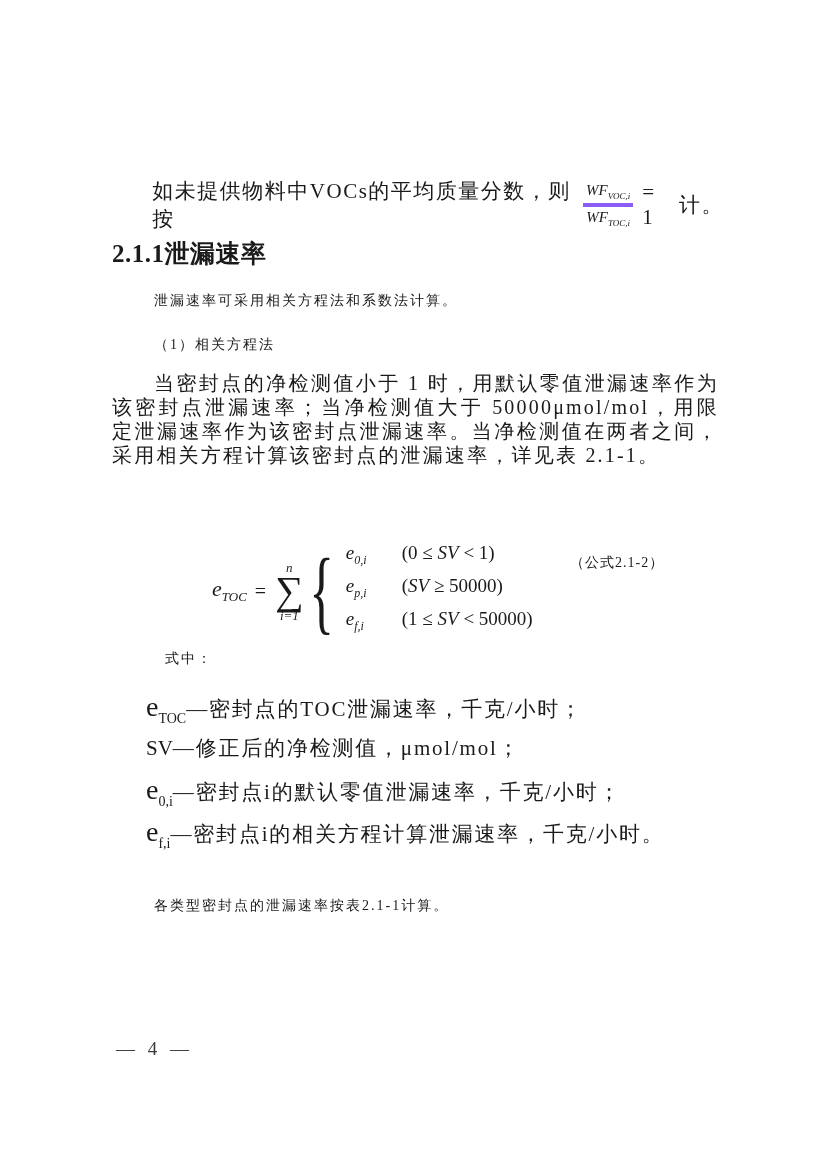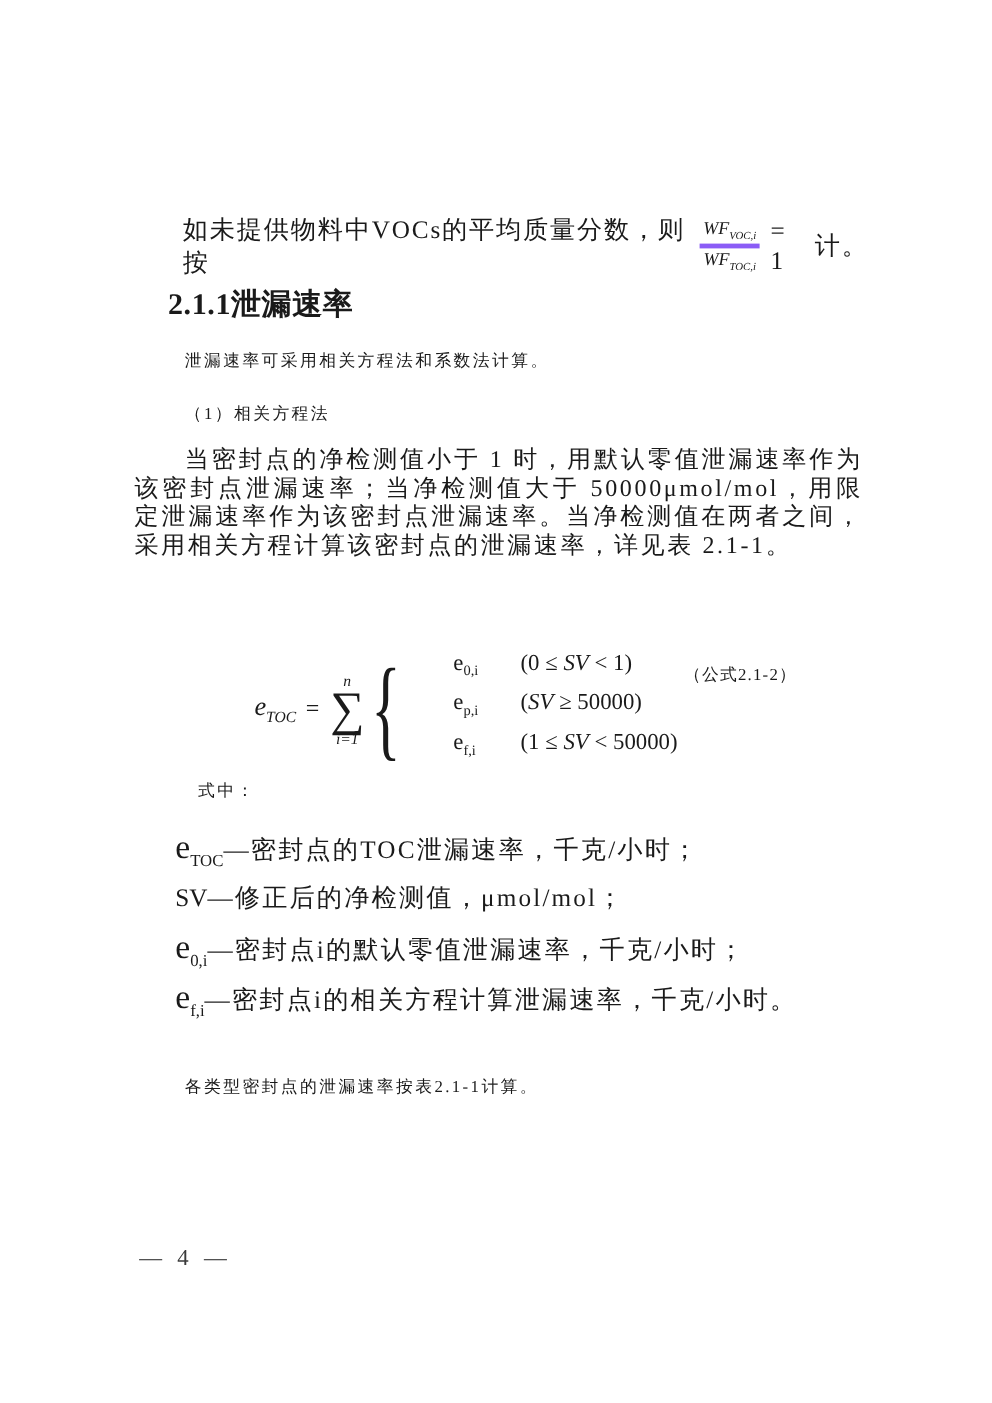--- a/index.html
+++ b/index.html
@@ -22,21 +22,21 @@
     margin:0 7px;line-height:1.25;
   }
   .frac .num{border-bottom:4px solid #8b5cf6;padding:0 3px 1px 3px;}
   .frac .den{padding:1px 3px 0 3px;}
   .frac sub{font-size:9px;font-style:italic;}
   .intro-eq{margin:0 6px 0 2px;}
   
   .heading{
     left:112px;top:237px;font-weight:bold;font-size:25px;letter-spacing:0.5px;
   }
-  .heading .num{font-family:"Liberation Serif", serif;margin-left:28px;}
+  .heading .num{font-family:"Liberation Serif", serif;}
   .heading .title{font-family:"Liberation Sans", sans-serif;}
   
   .bodyline{font-size:14px;letter-spacing:2px;}
   .line-method{left:154px;top:292px;}
   .line-item{left:154px;top:336px;}
   .para-body{
     left:112px;top:371px;width:607px;
     font-size:20px;line-height:24px;letter-spacing:2.2px;
     text-align:justify;text-indent:42px;
   }
@@ -49,21 +49,21 @@
   .sum{display:flex;flex-direction:column;align-items:center;line-height:1;margin:0 1px;}
   .sum .upper{font-size:13px;font-style:italic;margin-bottom:-2px;}
   .sum .sigma{font-size:40px;line-height:0.95;}
   .sum .lower{font-size:13px;font-style:italic;margin-top:-1px;}
   .brace{
     font-size:94px;line-height:100px;font-weight:400;
     transform:scaleX(0.55);margin:0 -4px 0 -6px;
   }
   .cases{display:flex;flex-direction:column;justify-content:center;margin-left:6px;}
   .case-row{display:flex;align-items:baseline;height:33px;font-size:19px;}
-  .case-var{width:56px;margin-left:32px;}
+  .case-var{width:56px;font-style:italic;}
   .case-var sub{font-size:12px;}
   .case-cond .v{font-style:italic;}
   .formula-label{position:absolute;left:458px;top:17px;font-size:14px;letter-spacing:1px;}
   
   .where{left:148px;top:650px;margin-left:17px;}
   .defs{left:112px;top:686px;width:612px;}
   .def-row{height:41.5px;line-height:41.5px;padding-left:34px;font-size:21px;letter-spacing:1.8px;white-space:nowrap;}
   .def-sym{font-size:28px;letter-spacing:0;}
   .def-sym sub{font-size:14px;}
   .def-sym.plain{font-size:21px;}

